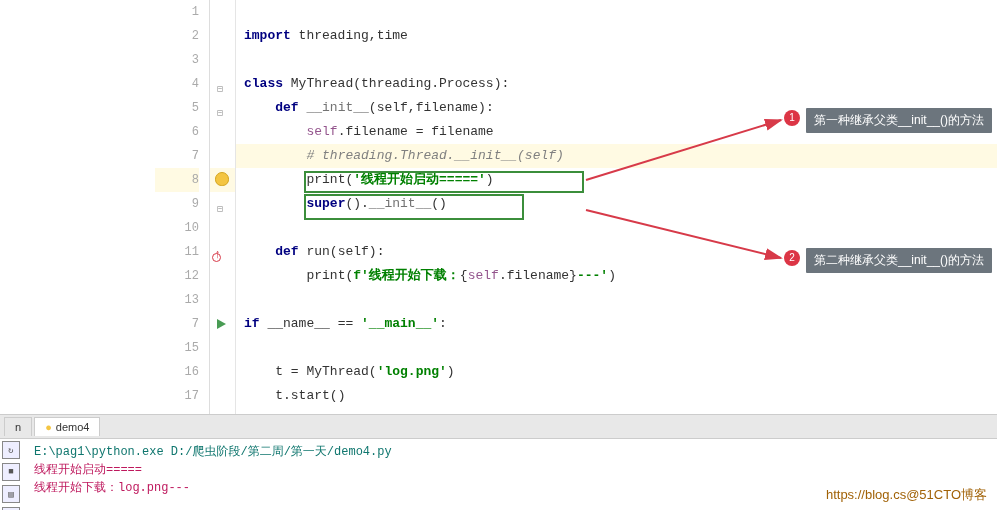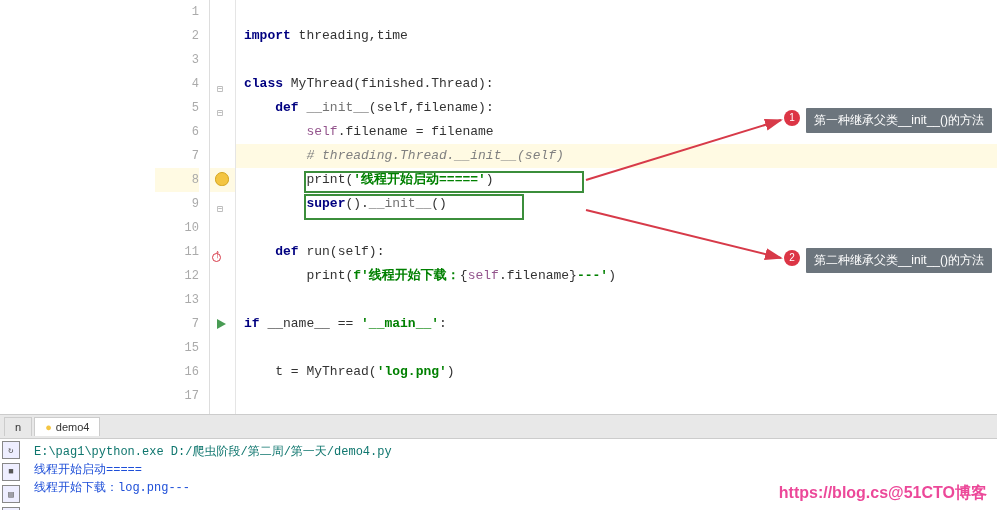--- a/index.html
+++ b/index.html
@@ -24,25 +24,25 @@
   .gutter-red::after{content:"";position:absolute;left:-2px;top:10px;width:7px;height:7px;border:1px solid #d73a49;border-radius:50%;}
   .box-green1 { position: absolute; left: 68px; top: 171px; width: 280px; height: 22px; border: 2px solid #3b8e3b; pointer-events: none; }
   .box-green2 { position: absolute; left: 68px; top: 194px; width: 220px; height: 26px; border: 2px solid #3b8e3b; pointer-events: none; }
   .callout { position: absolute; background: #6c757d; color: #fff; padding: 4px 8px; font-size: 12px; font-family: sans-serif; border-radius: 1px; white-space: nowrap; }
   .callout-badge { position: absolute; left: -22px; top: 2px; width: 16px; height: 16px; background: #dc3545; color: #fff; border-radius: 50%; text-align: center; line-height: 16px; font-size: 10px; }
   .tab-row { height: 24px; background: #e8e8e8; border-bottom: 1px solid #ccc; display: flex; align-items: center; padding-left: 4px; font-size: 11px; font-family: sans-serif; }
   .tab { padding: 3px 10px; background: #fff; border: 1px solid #ccc; border-bottom: none; margin-right: 2px; display:flex; align-items:center; gap:4px;}
   .tab-inactive { background: #e8e8e8; }
   .console { padding: 4px 8px; font-size: 12px; line-height: 18px; position: relative; }
   .console-path { color: #0f766e; }
-  .console-out { color: #1d4ed8; }
+  .console-out { color: #be185d; }
   .console-exit { color: #2b5797; }
   .sidebar-icons { position: absolute; left: 0; top: 439px; width: 24px; display:flex; flex-direction:column; gap:4px; padding:2px;}
   .sidebar-icons .ic{width:18px;height:18px;border:1px solid #888;background:#eef;font-size:9px;display:flex;align-items:center;justify-content:center;color:#555;}
-  .watermark { position:absolute; right:10px; bottom:6px; color:#ec4899; font-family:sans-serif; font-size:16px;font-weight:bold;}
+  .watermark { position:absolute; right:10px; bottom:6px; color:#a16207; font-family:sans-serif; font-size:13px;}
   svg.arrow-svg { position:absolute; top:0; left:0; width:100%; height:100%; pointer-events:none; }
 </style>
 </head>
 <body>
 
 <div class="editor-wrap">
   <div class="gutter">
     <div class="line">1</div>
     <div class="line">2</div>
     <div class="line">3</div>
@@ -77,33 +77,34 @@
     <div class="line"></div>
     <div class="line"><span class="play"></span></div>
     <div class="line"></div>
     <div class="line"></div>
     <div class="line"></div>
   </div>
   <div class="code-area">
     <div class="line"></div>
     <div class="line"><span class="kw">import</span><span> threading,time</span></div>
     <div class="line"></div>
-    <div class="line"><span class="kw">class</span><span> MyThread(finished.Thread):</span></div>
+    <div class="line"><span class="kw">class</span><span> MyThread(threading.Process):</span></div>
     <div class="line">    <span class="kw">def</span> <span class="dunder">__init__</span><span>(self,filename):</span></div>
     <div class="line">        <span class="self">self</span><span>.filename = filename</span></div>
     <div class="line hl-line">        <span class="comment"># threading.Thread.__init__(self)</span></div>
     <div class="line">        <span>print</span>(<span class="str">'线程开始启动====='</span>)</div>
     <div class="line">        <span class="kw">super</span>().<span class="dunder">__init__</span>()</div>
     <div class="line"></div>
     <div class="line">    <span class="kw">def</span><span> run</span><span>(self):</span></div>
     <div class="line">        <span>print</span>(<span class="str">f'</span><span class="str">线程开始下载：</span><span>{</span><span class="self">self</span><span>.filename</span><span>}</span><span class="str">---'</span>)</div>
     <div class="line"></div>
     <div class="line"><span class="kw">if</span><span> __name__ </span><span>==</span><span class="str"> '__main__'</span><span>:</span></div>
     <div class="line"></div>
     <div class="line">    <span>t = MyThread(</span><span class="str">'log.png'</span><span>)</span></div>
+    <div class="line">    <span>t.start()</span></div>
 
     <div class="box-green1"></div>
     <div class="box-green2"></div>
 
     <svg class="arrow-svg">
       <defs>
           <marker id="ah" markerWidth="10" markerHeight="10" refX="8" refY="3" orient="auto">
             <path d="M0,0 L0,6 L9,3 z" fill="#d73a49"></path>
           </marker>
         </defs>

